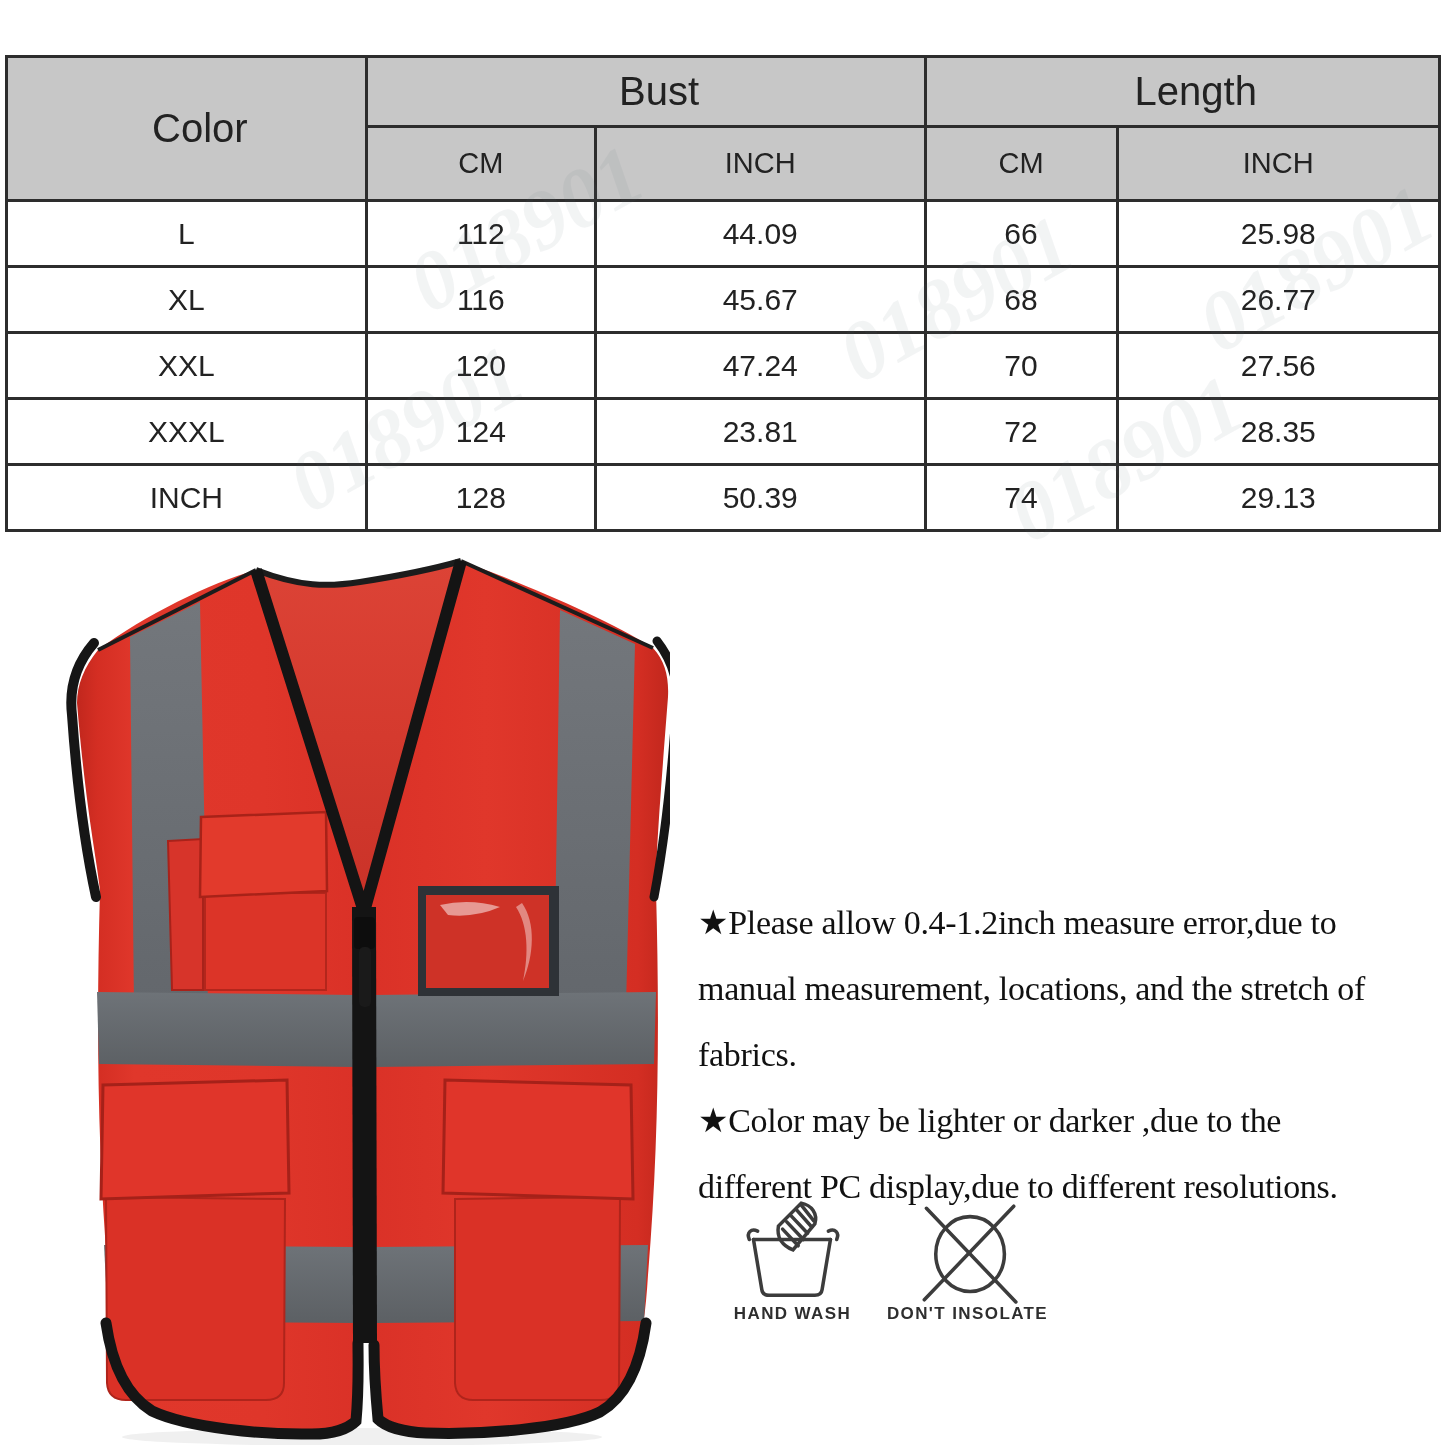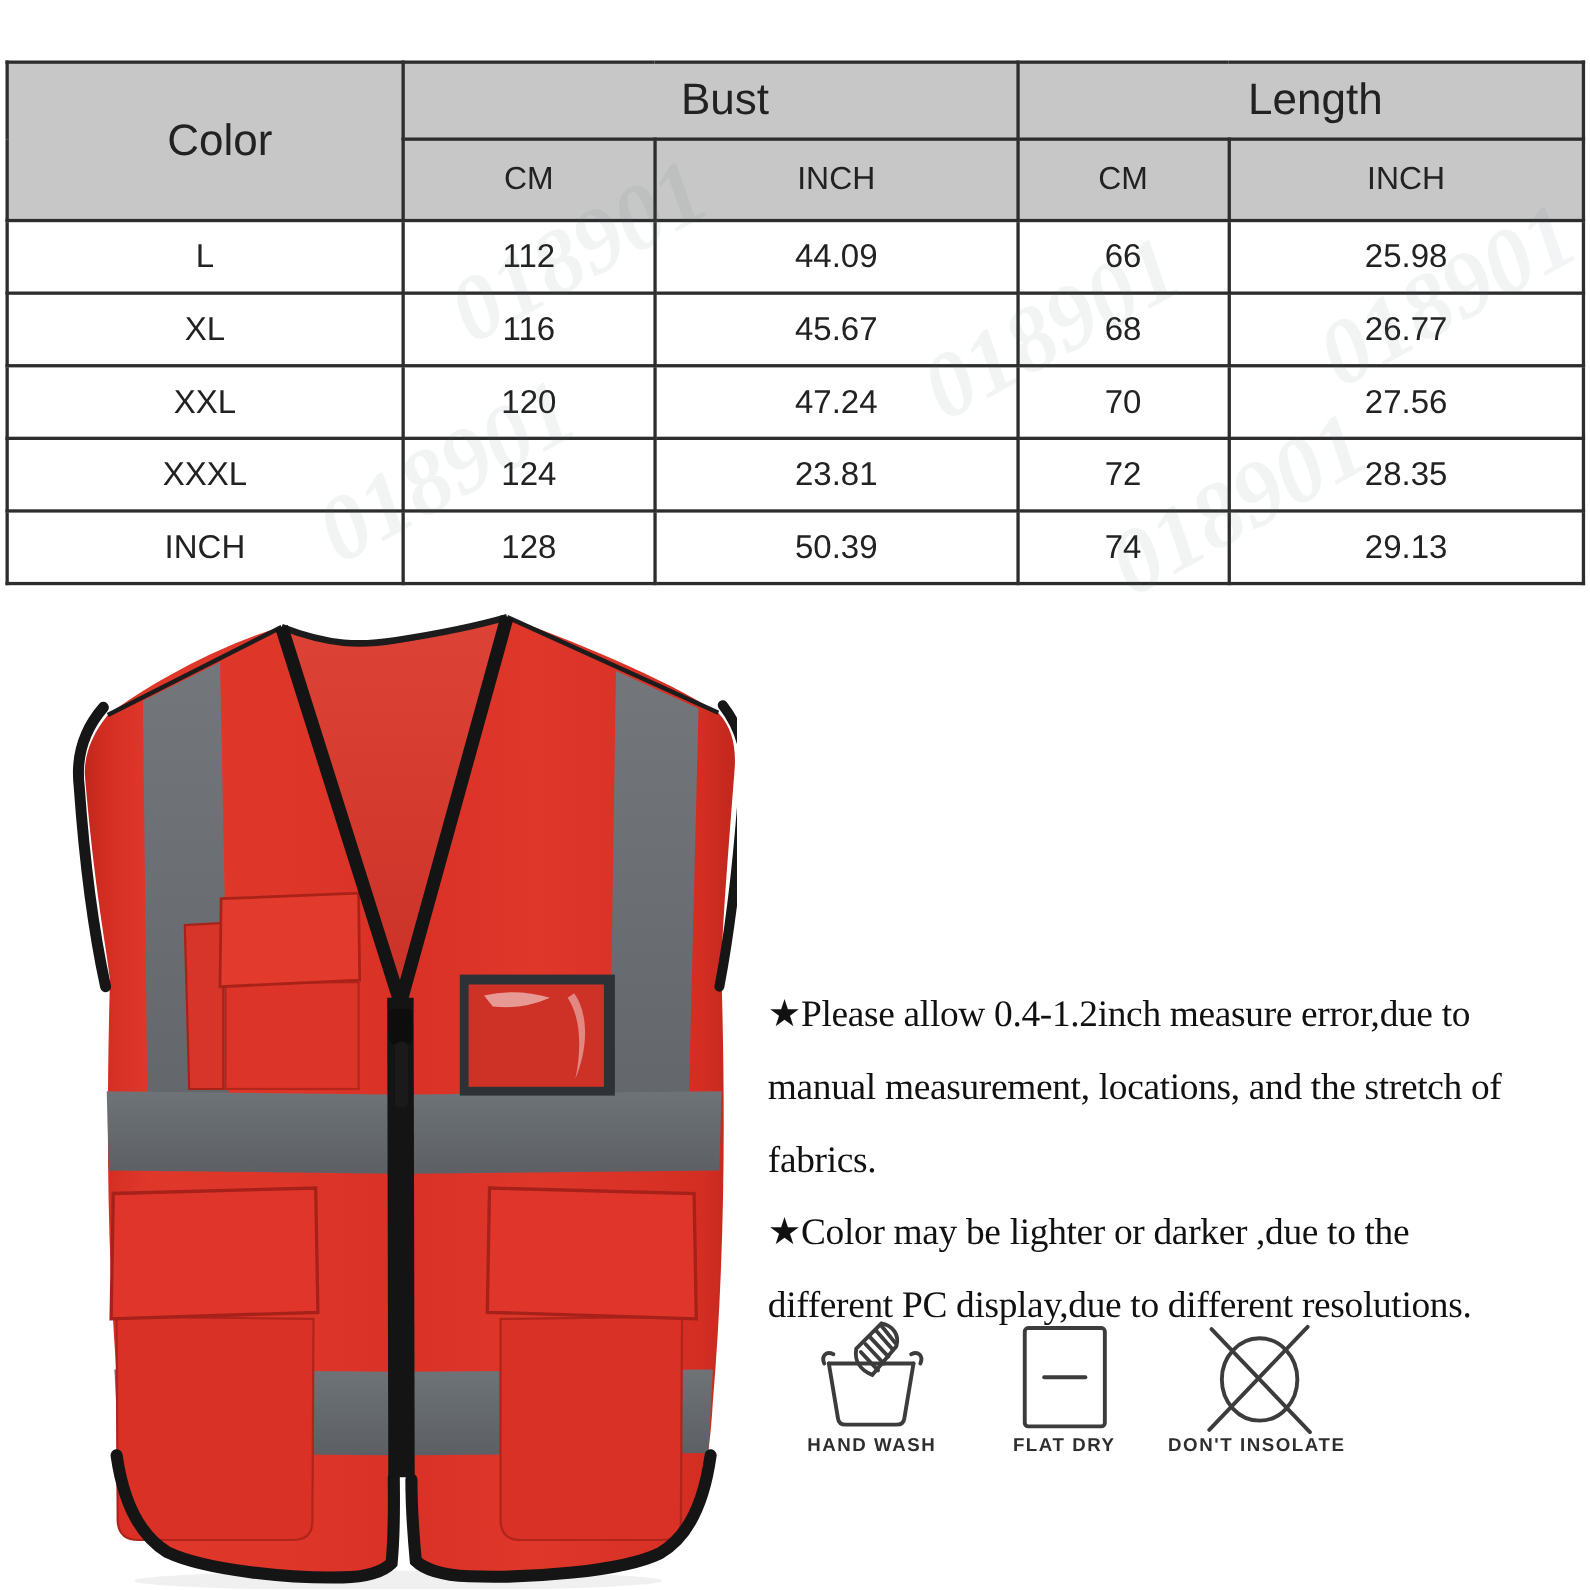--- a/index.html
+++ b/index.html
@@ -247,29 +247,20 @@
           <path d="M40,28 L55,44"></path>
             <path d="M44,21 L60,38"></path>
             <path d="M48,15 L64,32"></path>
           <path d="M53,9 L68,26"></path>
             <path d="M58,5 L70,20"></path>
         </svg>
       </div>
       <div class="care-label">HAND WASH</div>
     </div>
 
-    <div class="care-item">
-      <div class="icon-box">
-        <svg width="104" height="104" viewBox="0 0 100 100" fill="none" stroke="#3c3c3c" stroke-width="3.4" stroke-linecap="round">
-          <rect x="15" y="7" width="70" height="86" rx="3"></rect>
-          <line x1="32" y1="50" x2="68" y2="50"></line>
-        </svg>
-      </div>
-      <div class="care-label">FLAT DRY</div>
-    </div>
 
     <div class="care-item">
       <div class="icon-box">
         <svg width="104" height="104" viewBox="0 0 100 100" fill="none" stroke="#3c3c3c" stroke-width="3.4" stroke-linecap="round">
           <ellipse cx="52" cy="52" rx="33" ry="36"></ellipse>
           <line x1="10" y1="8" x2="96" y2="98"></line>
           <line x1="94" y1="6" x2="8" y2="96"></line>
         </svg>
       </div>
       <div class="care-label">DON'T INSOLATE</div>

